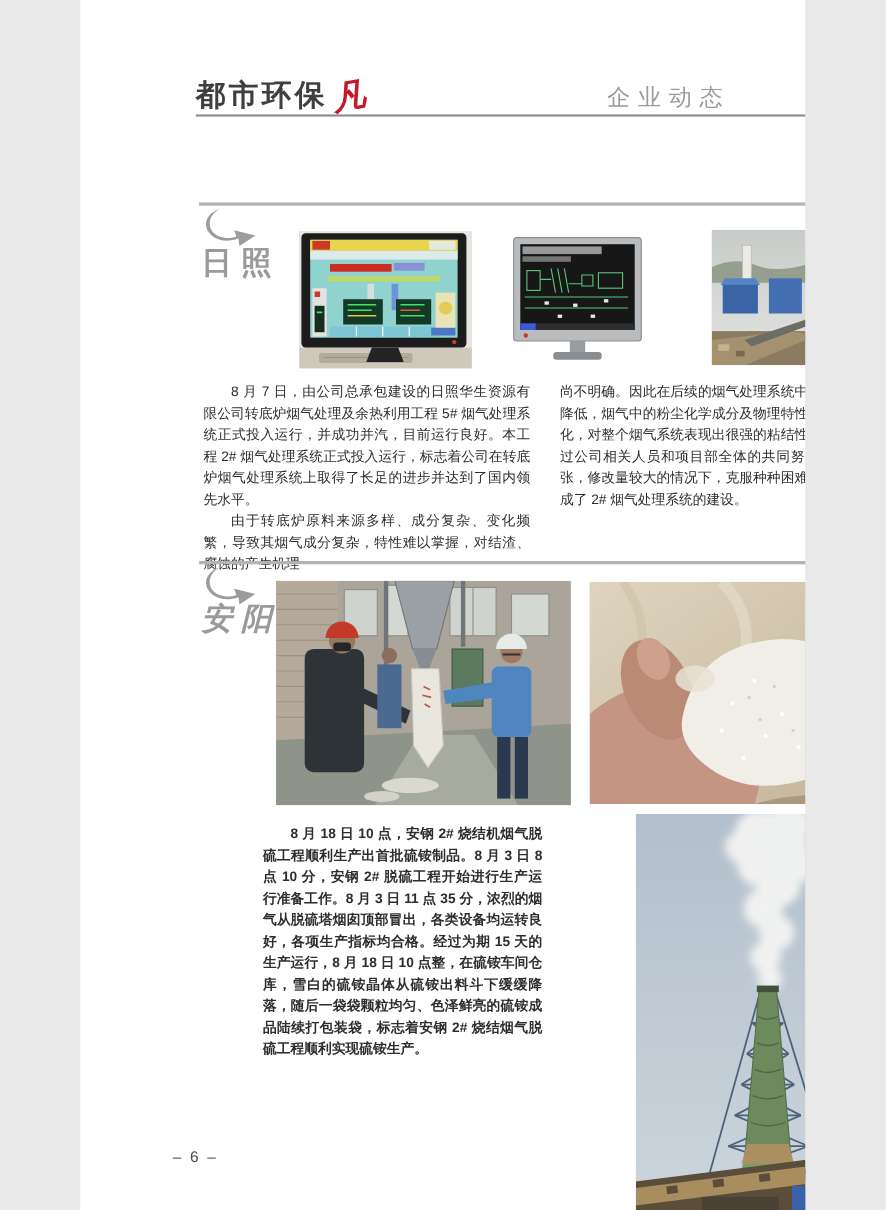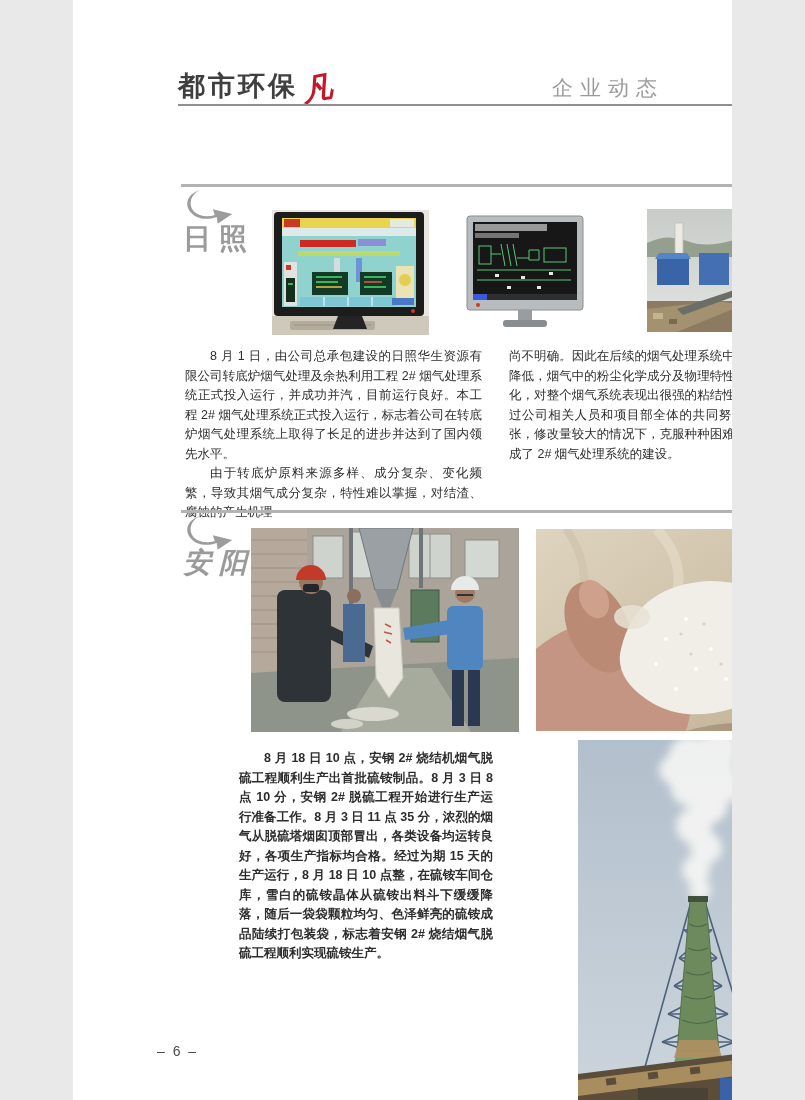--- a/index.html
+++ b/index.html
@@ -154,21 +154,21 @@
       <rect x="140" y="82" width="10" height="8" fill="#142c52"></rect>
       <rect y="92" width="168" height="31" fill="#8b7c61"></rect>
       <polygon points="0,100 70,92 96,96 30,123 0,123" fill="#a3916f"></polygon>
       <polygon points="30,100 120,70 124,74 36,106" fill="#6d6d68"></polygon>
       <rect x="6" y="104" width="10" height="6" fill="#c3b48e"></rect>
       <rect x="22" y="110" width="8" height="5" fill="#7a6a4e"></rect>
     </svg>
   </div>
 
   <div class="textcol" style="left:112px;top:347px;width:297px;">
-    <p class="indent">8 月 1 日，由公司总承包建设的日照华生资源有限公司转底炉烟气处理及余热利用工程 2# 烟气处理系统正式投入运行，并成功并汽，目前运行良好。本工程 2# 烟气处理系统正式投入运行，标志着公司在转底炉烟气处理系统上取得了长足的进步并达到了国内领先水平。</p>
+    <p class="indent">8 月 7 日，由公司总承包建设的日照华生资源有限公司转底炉烟气处理及余热利用工程 5# 烟气处理系统正式投入运行，并成功并汽，目前运行良好。本工程 2# 烟气处理系统正式投入运行，标志着公司在转底炉烟气处理系统上取得了长足的进步并达到了国内领先水平。</p>
     <p class="indent">由于转底炉原料来源多样、成分复杂、变化频繁，导致其烟气成分复杂，特性难以掌握，对结渣、腐蚀的产生机理</p>
   </div>
   <div class="textcol" style="left:436px;top:347px;width:301px;">
     <p>尚不明确。因此在后续的烟气处理系统中，随着烟温的降低，烟气中的粉尘化学成分及物理特性产生不断的变化，对整个烟气系统表现出很强的粘结性及腐蚀性。经过公司相关人员和项目部全体的共同努，力在工期紧张，修改量较大的情况下，克服种种困难保质保量的完成了 2# 烟气处理系统的建设。</p>
   </div>
 
   <div class="section-rule" style="left:108px;top:510px;width:629px;"></div>
   <div class="arrow-icon" style="left:111px;top:515px;">
     <svg viewBox="0 0 54 36">
       <path d="M16 1 C 7 6, 4 16, 10 23 C 15 28, 24 30, 32 27 L 30 21 L 50 26 L 35 36 L 34 29 C 23 33, 12 31, 6 23 C 0 14, 5 5, 16 1 Z" fill="#9c9c9c"></path>

